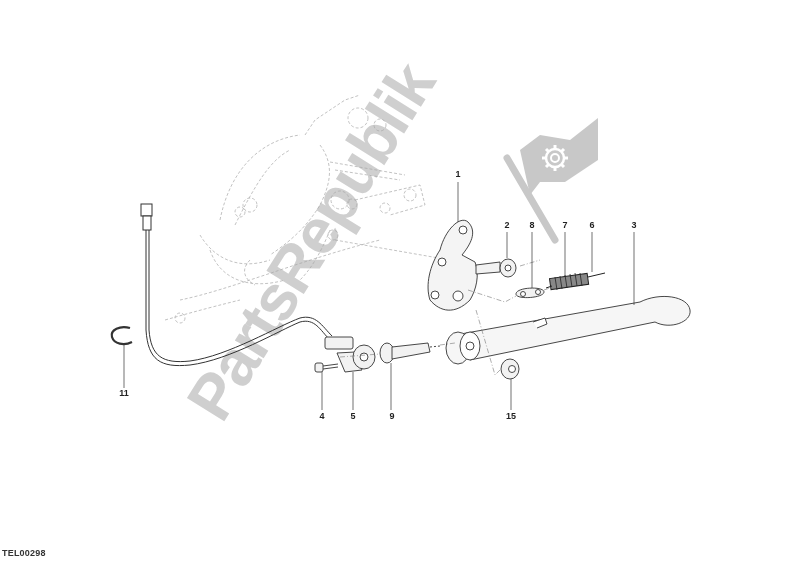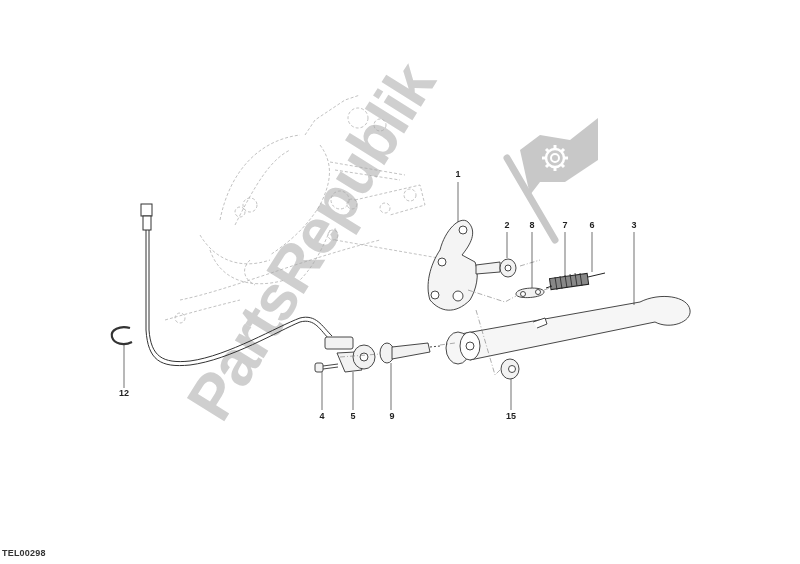--- a/index.html
+++ b/index.html
@@ -167,16 +167,16 @@
   <span class="callout" style="left:458px;top:169px">1</span>
   <span class="callout" style="left:507px;top:220px">2</span>
   <span class="callout" style="left:634px;top:220px">3</span>
   <span class="callout" style="left:322px;top:411px">4</span>
   <span class="callout" style="left:353px;top:411px">5</span>
   <span class="callout" style="left:592px;top:220px">6</span>
   <span class="callout" style="left:565px;top:220px">7</span>
   <span class="callout" style="left:532px;top:220px">8</span>
   <span class="callout" style="left:392px;top:411px">9</span>
   <span class="callout" style="left:511px;top:411px">15</span>
-  <span class="callout" style="left:124px;top:388px">12</span>
+  <span class="callout" style="left:124px;top:388px">11</span>
 
   <span class="code">TEL00298</span>
 </div>
 
 </body></html>

